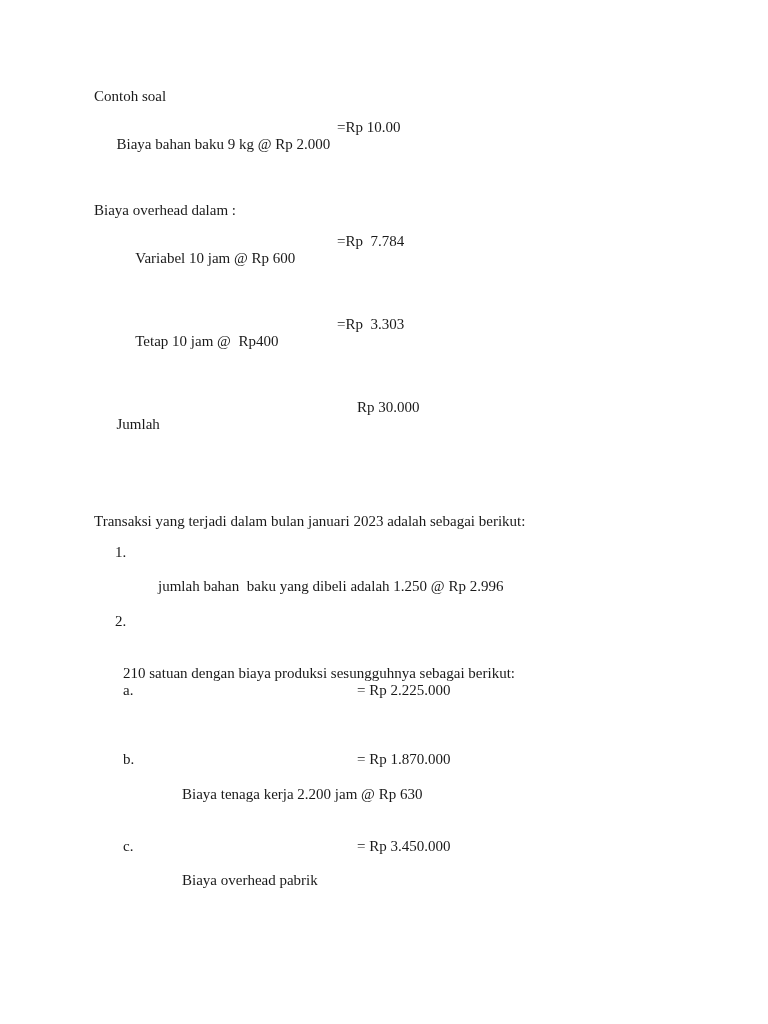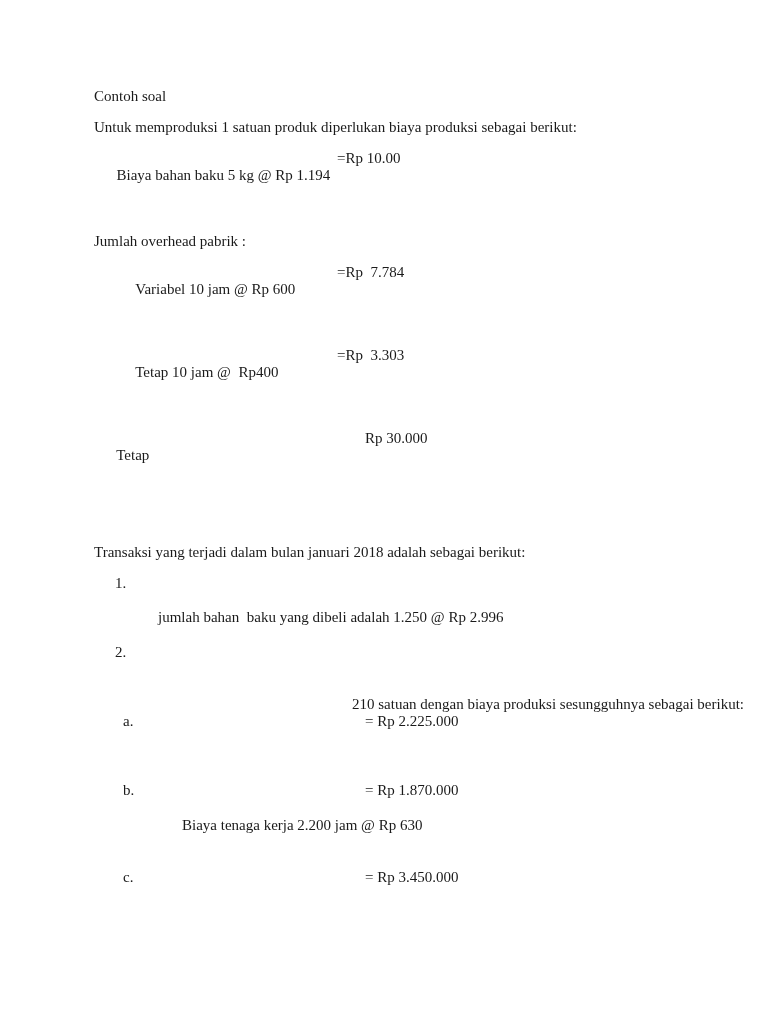--- a/index.html
+++ b/index.html
@@ -20,60 +20,59 @@
     color: var(--text-color, #1a1a1a);
     font-family: "Liberation Serif", "DejaVu Serif", serif;
     font-size: 15px;
     line-height: 17.3px;
   }
   .ln { position: relative; white-space: pre; }
   .para { margin-bottom: 13.7px; }
   .gap-lg { margin-bottom: 45px; }
   .indent1 { padding-left: 19px; }
   .val-a { position: absolute; left: 243px; top: 0; }
-  .val-b { position: absolute; left: 271px; top: 0; }
+  .val-b { position: absolute; left: 263px; top: 0; }
   .mk { position: absolute; top: 0; }
   .t-item  { padding-left: 34px; } .t-item  > .mk { left: 21px; }
-  .t-cont  { padding-left: 29px; text-align: right; }
+  .t-cont  { padding-left: 29px; }
   .t-sub   { padding-left: 58px; } .t-sub   > .mk { left: 29px; }
   .list-block { margin-bottom: 14px; }
 </style>
 </head>
 <body>
 
 <div class="page">
   <div class="content">
 
     <div class="ln para">Contoh soal</div>
-    <div class="ln para">Untuk memproduksi 1 satuan produk diperlukan biaya produksi sebagai berikut:</div>
 
     <div class="ln para">
-      <span>Biaya bahan baku 5 kg @ Rp 1.194</span>
+      <span>Biaya bahan baku 9 kg @ Rp 2.000</span>
       <span class="val-a">=Rp 10.00</span>
     </div>
 
 
-    <div class="ln para">Jumlah overhead pabrik :</div>
+    <div class="ln para">Biaya overhead dalam :</div>
 
     <div class="ln para indent1">
       <span>Variabel 10 jam @ Rp 600</span>
       <span class="val-a">=Rp  7.784</span>
     </div>
 
     <div class="ln para indent1">
       <span>Tetap 10 jam @  Rp400</span>
       <span class="val-a">=Rp  3.303</span>
     </div>
 
     <div class="ln gap-lg">
-      <span>Tetap</span>
+      <span>Jumlah</span>
       <span class="val-b">Rp 30.000</span>
     </div>
 
-    <div class="ln para">Transaksi yang terjadi dalam bulan januari 2018 adalah sebagai berikut:</div>
+    <div class="ln para">Transaksi yang terjadi dalam bulan januari 2023 adalah sebagai berikut:</div>
 
     <div class="list-block">
       <div class="ln t-item">
         <span class="mk">1.</span>
         <span>jumlah bahan  baku yang dibeli adalah 1.250 @ Rp 2.996</span>
       </div>
       <div class="ln t-item">
         <span class="mk">2.</span>
       </div>
       <div class="ln t-cont">210 satuan dengan biaya produksi sesungguhnya sebagai berikut:</div>

